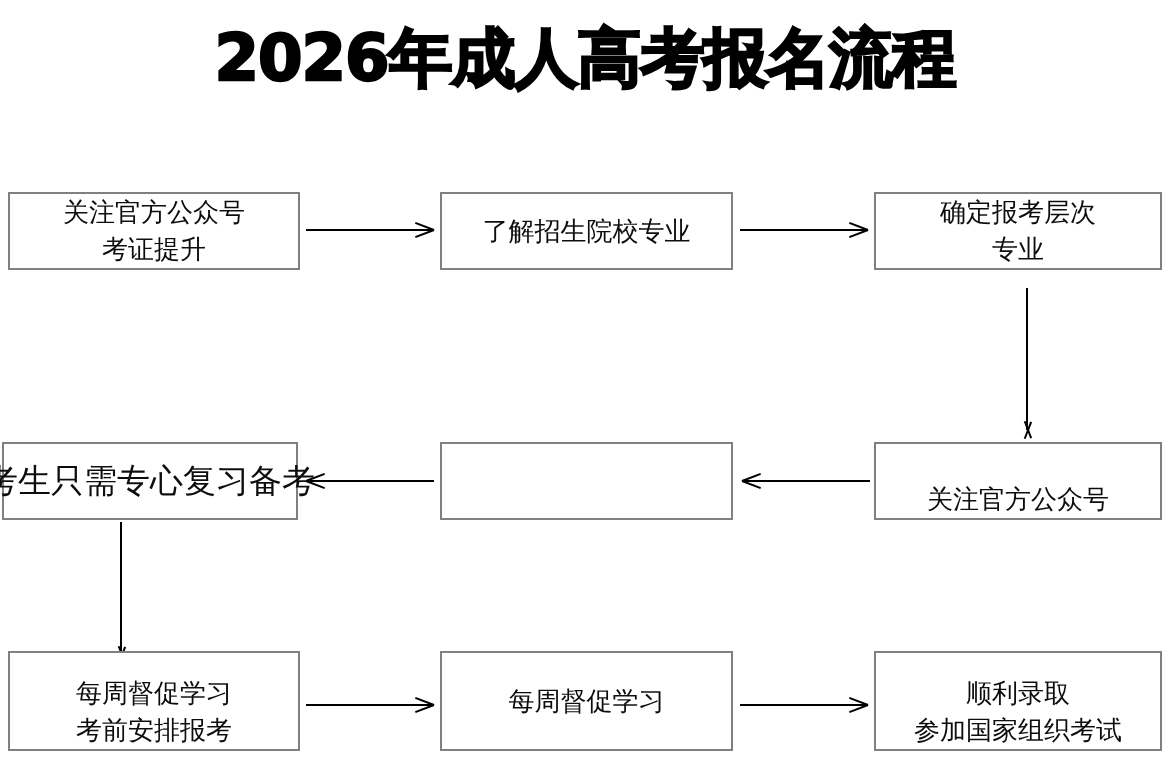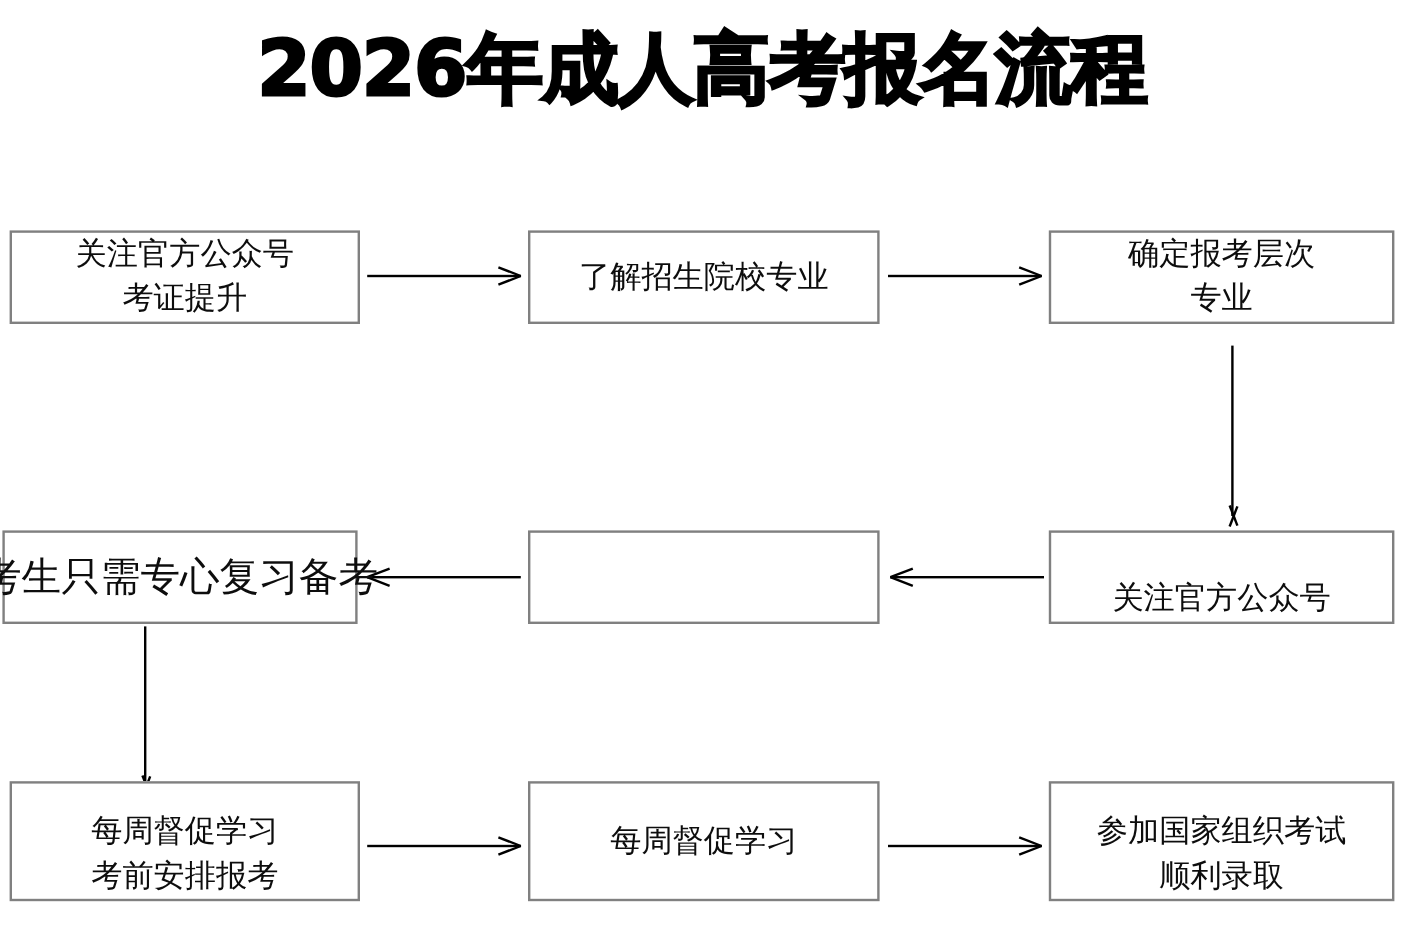--- a/index.html
+++ b/index.html
@@ -191,17 +191,17 @@
     <span class="ln">每周督促学习</span>
   </div>
 
   <div class="arrow-h ah-r" style="left:740px; top:689px; width:128px; height:32px;">
     <span class="shaft" style="width:128px;"></span>
     <span class="head a"></span>
     <span class="head b"></span>
   </div>
 
   <div class="node r3 c3">
+    <span class="ln">顺利录取</span>
     <span class="ln">参加国家组织考试</span>
-    <span class="ln">顺利录取</span>
   </div>
 
 </div>
 
 </body></html>

